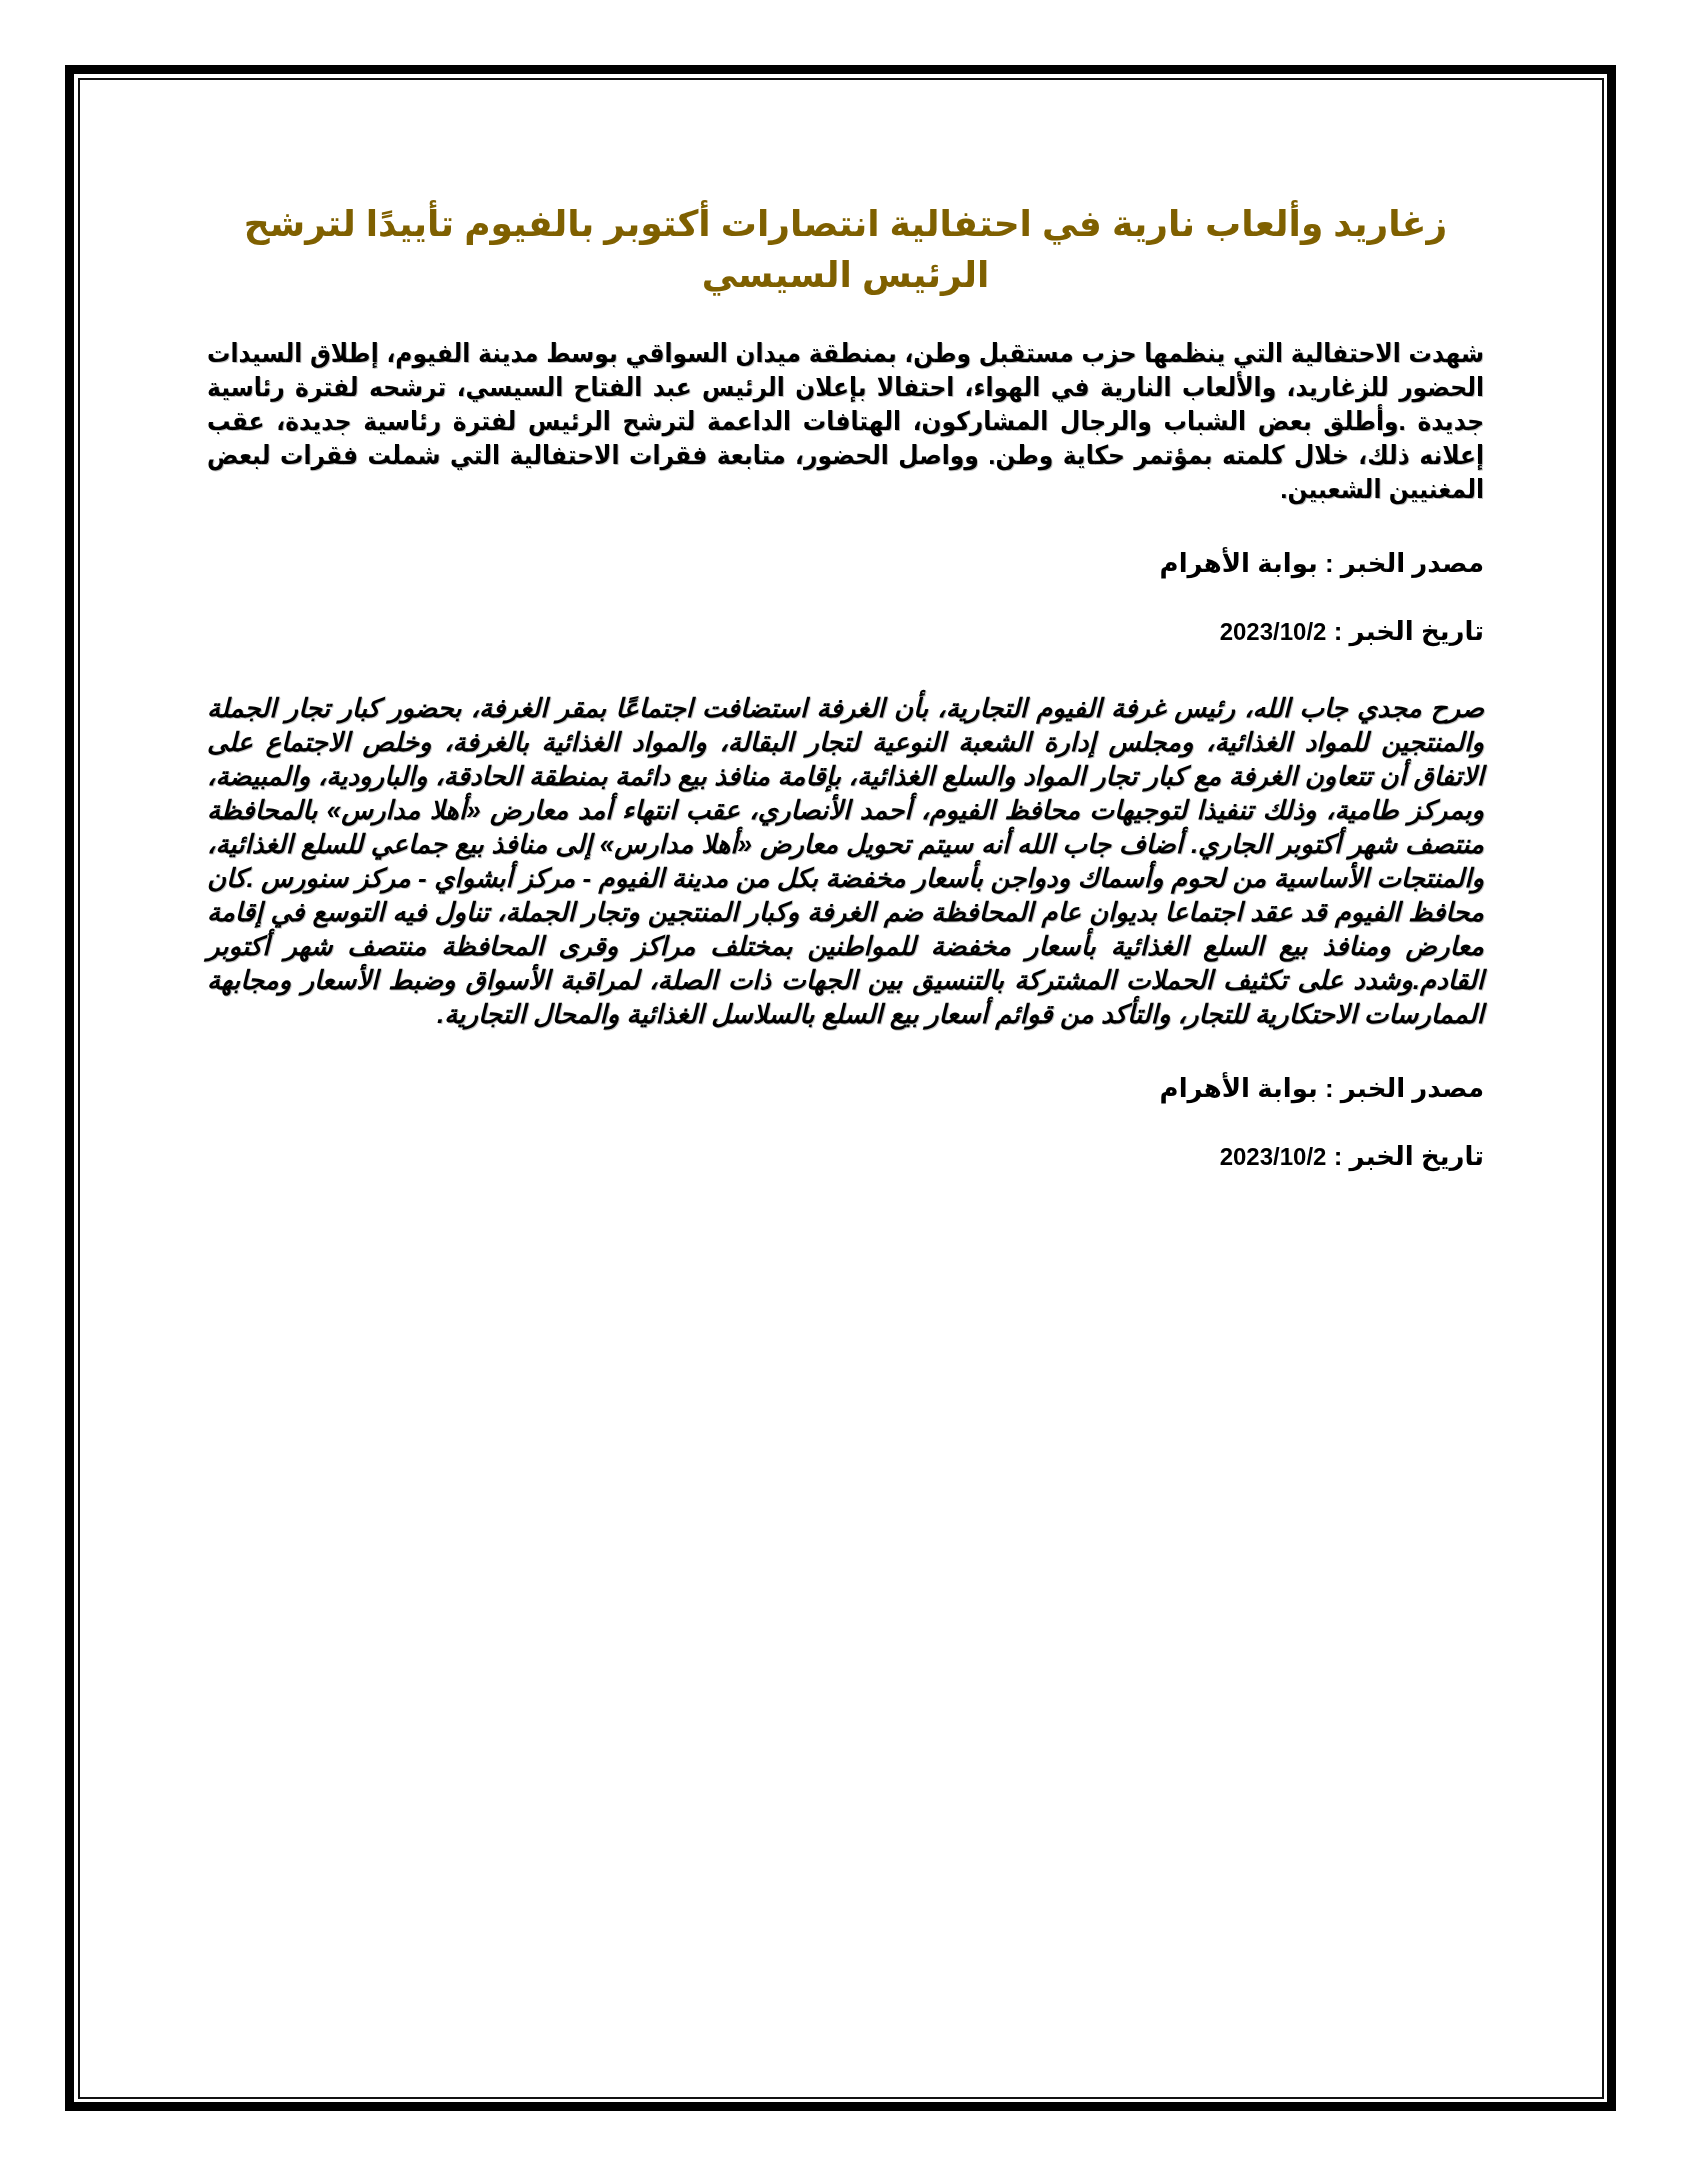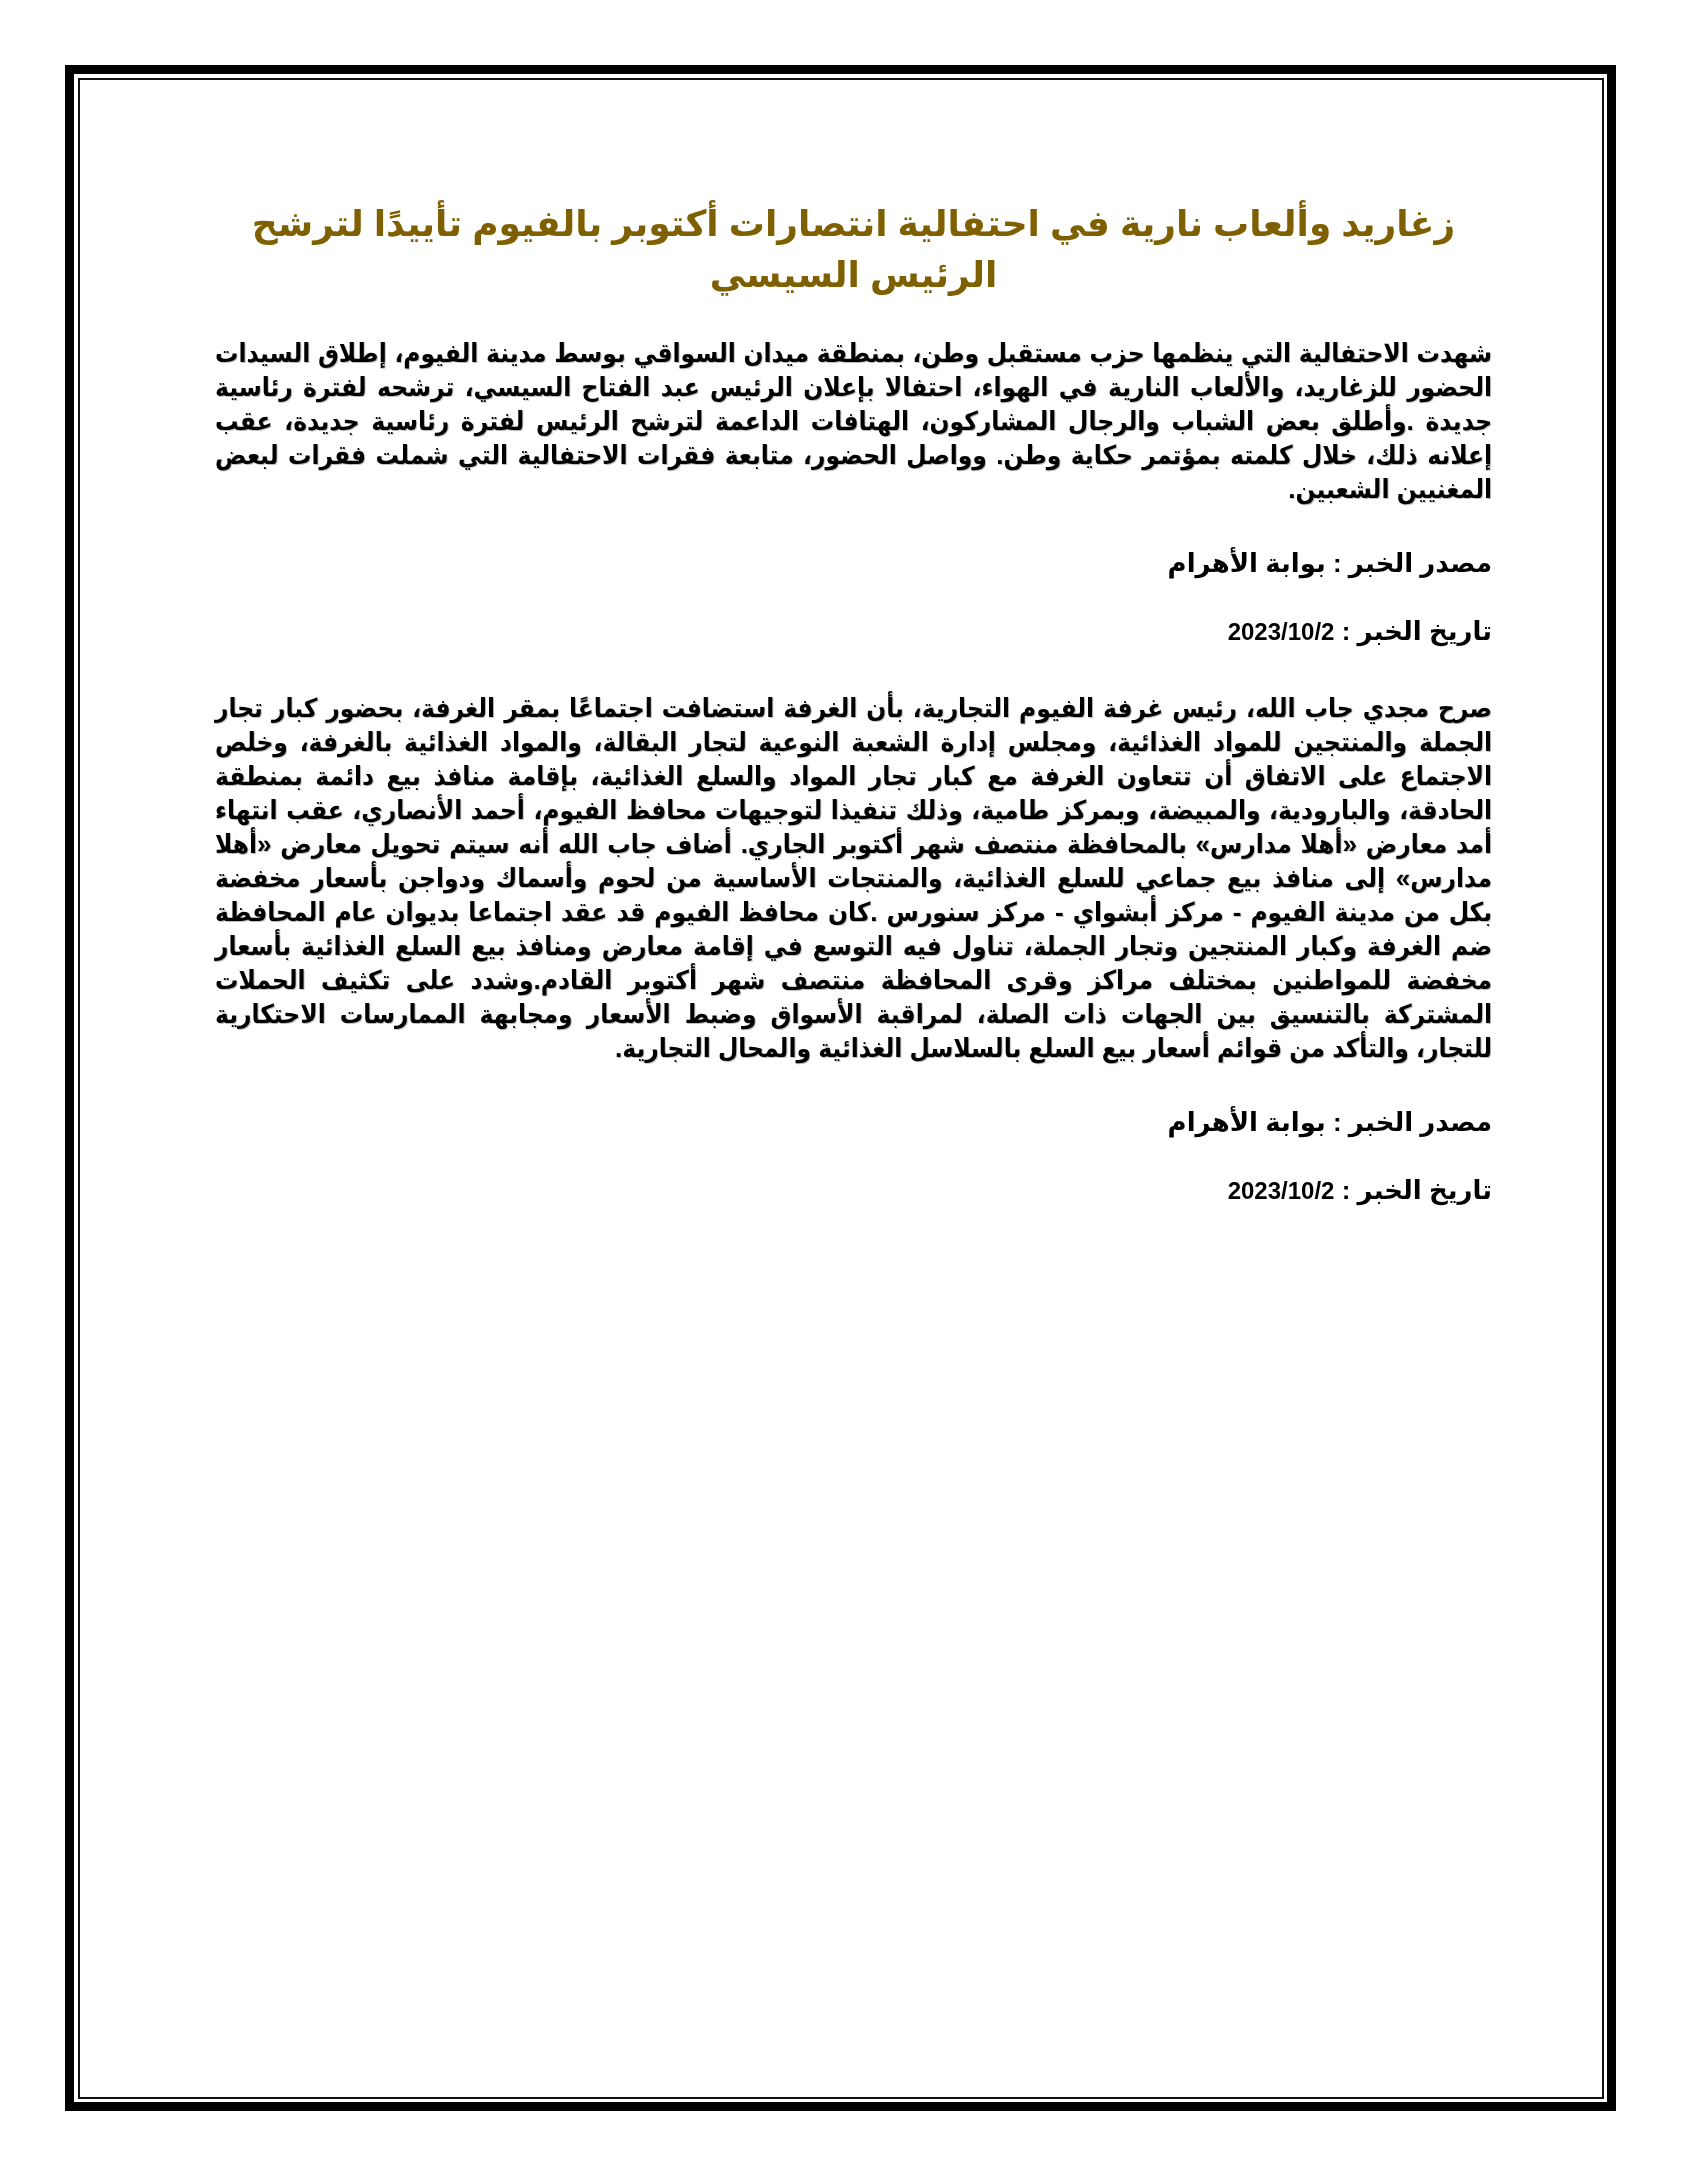--- a/index.html
+++ b/index.html
@@ -27,21 +27,21 @@
     position: absolute;
     left: 78px;
     top: 78px;
     width: 1526px;
     height: 2021px;
     box-sizing: border-box;
     border: 2px solid #111111;
   }
   .content {
     position: absolute;
-    left: 215px;
+    left: 207px;
     top: 198px;
     width: 1277px;
     direction: rtl;
     text-align: right;
   }
   .article-title {
     color: #7f6000;
     font-weight: bold;
     font-size: 36px;
     line-height: 51px;
@@ -61,21 +61,21 @@
     font-weight: bold;
     font-size: 26px;
     line-height: 34px;
     text-align: justify;
     text-align-last: right;
     margin: 0;
     text-shadow: 1px 1px 0 rgba(0,0,0,0.25);
     font-stretch: condensed;
   }
   .body-1 { margin-top: 36px; }
-  .body-2 { margin-top: 42px; }
+  .body-2 { margin-top: 42px; font-style: italic; }
   .meta-line {
     color: #000000;
     font-weight: bold;
     font-size: 26px;
     line-height: 34px;
     margin: 0;
   }
   .meta-source-1 { margin-top: 40px; }
   .meta-date-1 { margin-top: 34px; }
   .meta-source-2 { margin-top: 40px; }

